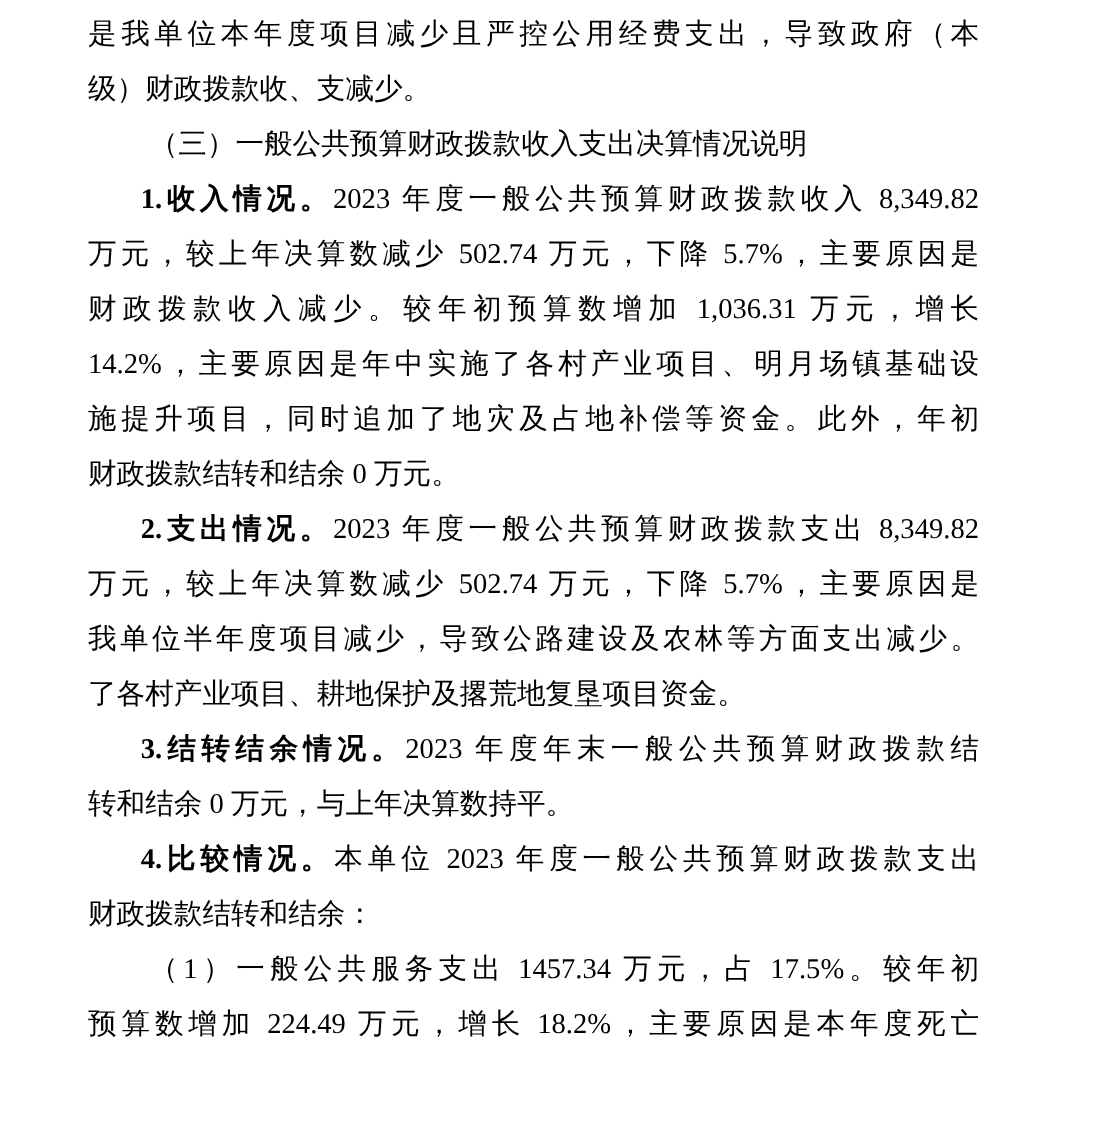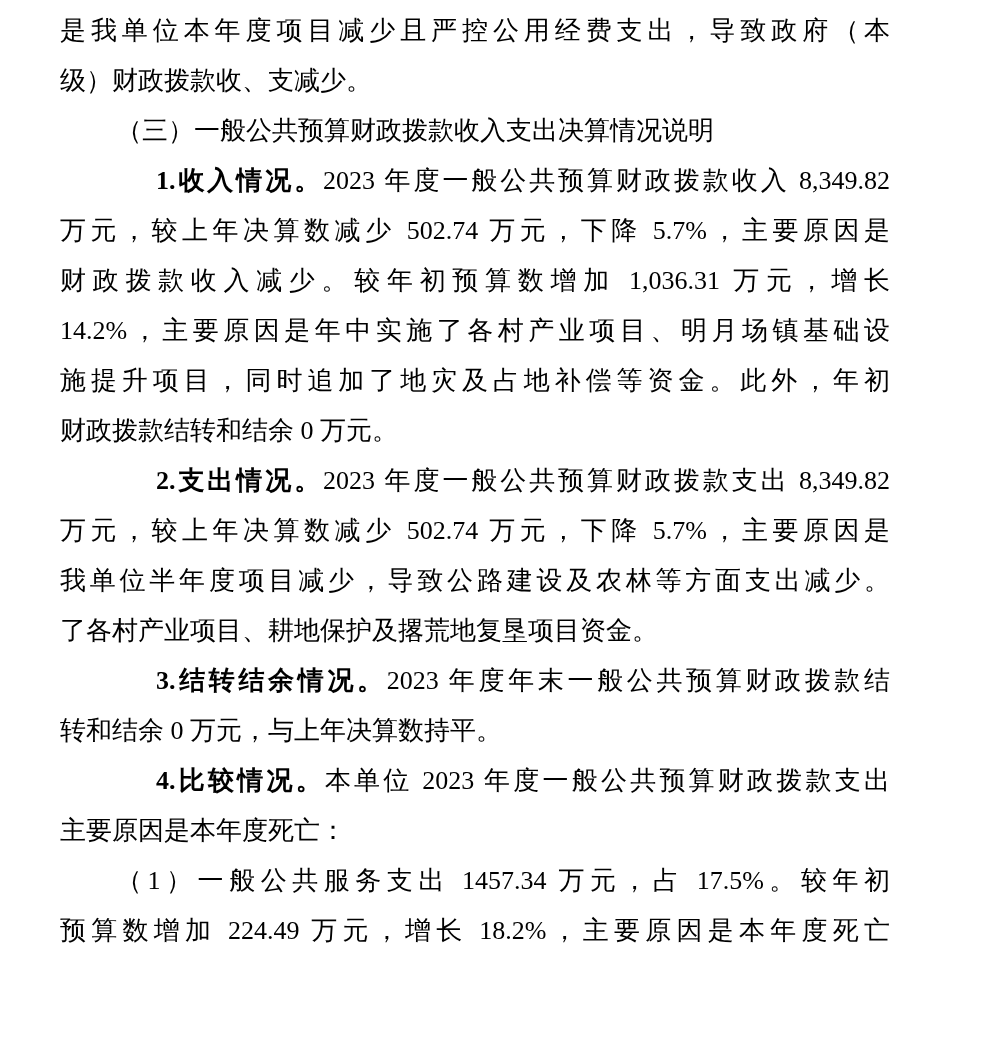--- a/index.html
+++ b/index.html
@@ -11,39 +11,38 @@
     width: 1000px;
     height: 1043px;
     overflow: hidden;
     font-family: "Liberation Serif", "DejaVu Serif", serif;
     color: #000000;
   }
   .page {
     box-sizing: border-box;
     width: 1000px;
     height: 1043px;
-    padding: 6px 110px 0 60px;
+    padding: 6px 110px 0 80px;
     background: #ffffff;
   }
   .textline {
     height: 50px;
     line-height: 50px;
     font-size: 26px;
     white-space: normal;
     overflow: hidden;
     color: #000000;
   }
   
   .textline.fill {
     text-align: justify;
     text-align-last: justify;
   }
   .textline .lead-bold {
     font-weight: bold;
-    margin-left: 48px;
   }
   .textline.heading {
     
     font-weight: 500;
     font-family: Liberation Serif, serif;
   }
 </style>
 </head>
 <body>
 
@@ -58,17 +57,17 @@
       <div class="textline fill"><span>14.2%，主要原因是年中实施了各村产业项目、明月场镇基础设</span></div>
       <div class="textline fill"><span>施提升项目，同时追加了地灾及占地补偿等资金。此外，年初</span></div>
       <div class="textline"><span>财政拨款结转和结余 0 万元。</span></div>
       <div class="textline fill" style="text-indent: 48px;"><span class="lead-bold">2.支出情况。</span><span>2023 年度一般公共预算财政拨款支出 8,349.82</span></div>
       <div class="textline fill"><span>万元，较上年决算数减少 502.74 万元，下降 5.7%，主要原因是</span></div>
       <div class="textline fill"><span>我单位半年度项目减少，导致公路建设及农林等方面支出减少。</span></div>
       <div class="textline"><span>了各村产业项目、耕地保护及撂荒地复垦项目资金。</span></div>
       <div class="textline fill" style="text-indent: 48px;"><span class="lead-bold">3.结转结余情况。</span><span>2023 年度年末一般公共预算财政拨款结</span></div>
       <div class="textline"><span>转和结余 0 万元，与上年决算数持平。</span></div>
       <div class="textline fill" style="text-indent: 48px;"><span class="lead-bold">4.比较情况。</span><span>本单位 2023 年度一般公共预算财政拨款支出</span></div>
-      <div class="textline"><span>主要原因是本年度死亡：</span></div>
+      <div class="textline"><span>财政拨款结转和结余：</span></div>
       <div class="textline fill" style="text-indent: 56px;"><span>（1）一般公共服务支出 1457.34 万元，占 17.5%。较年初</span></div>
       <div class="textline fill"><span>预算数增加 224.49 万元，增长 18.2%，主要原因是本年度死亡</span></div>
     </div>
 </main>
 
 </body></html>

